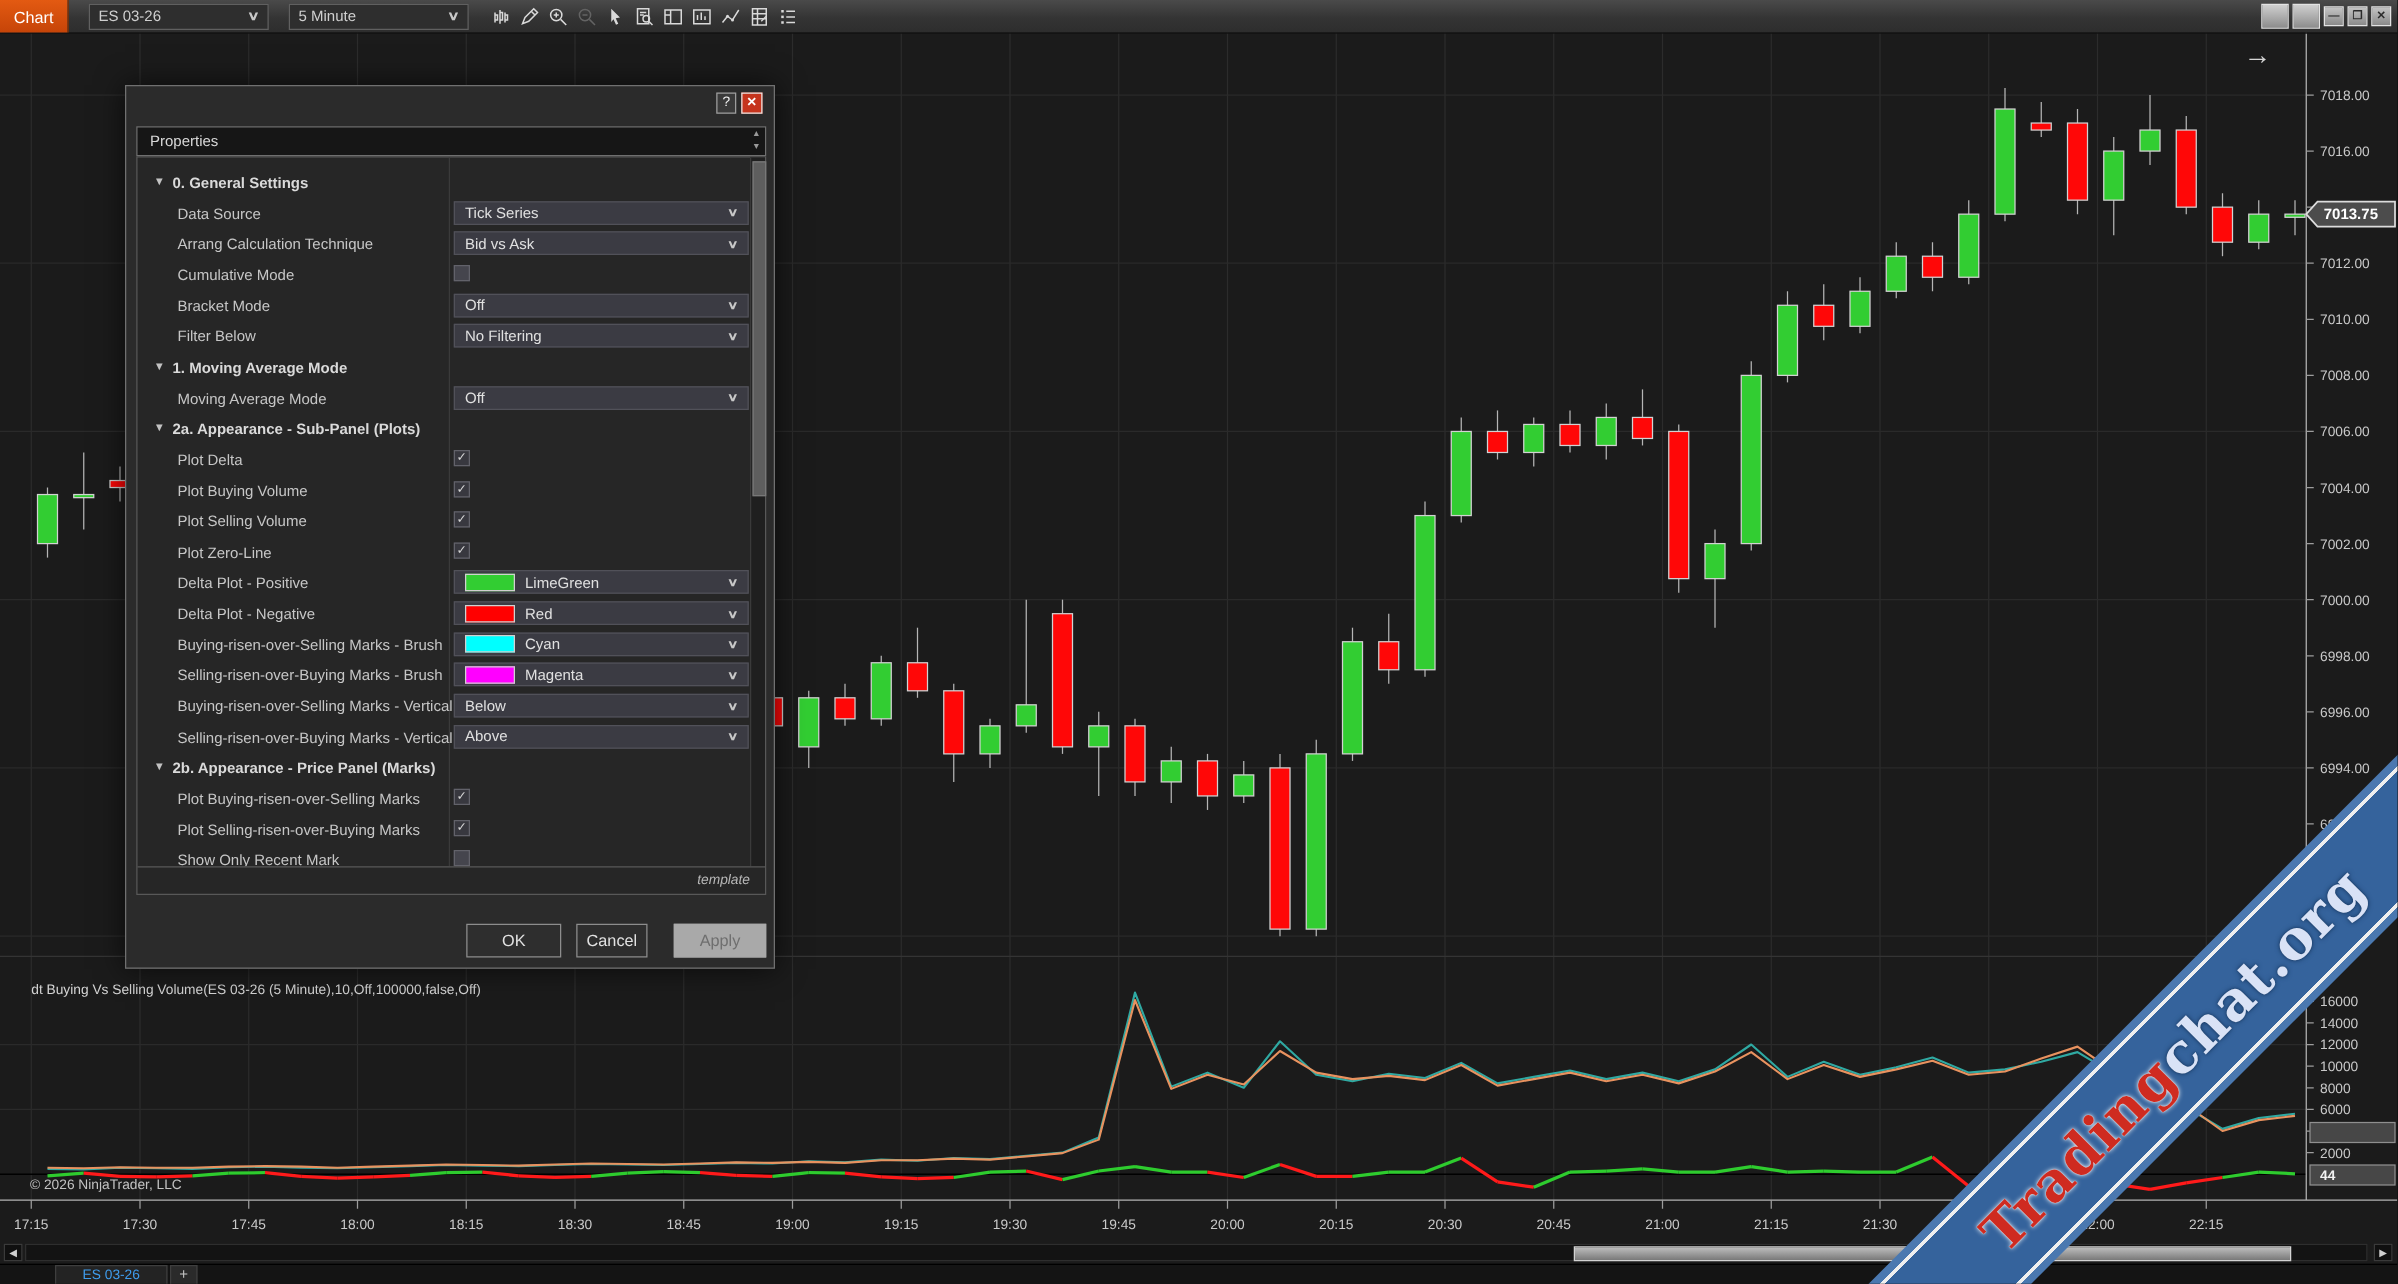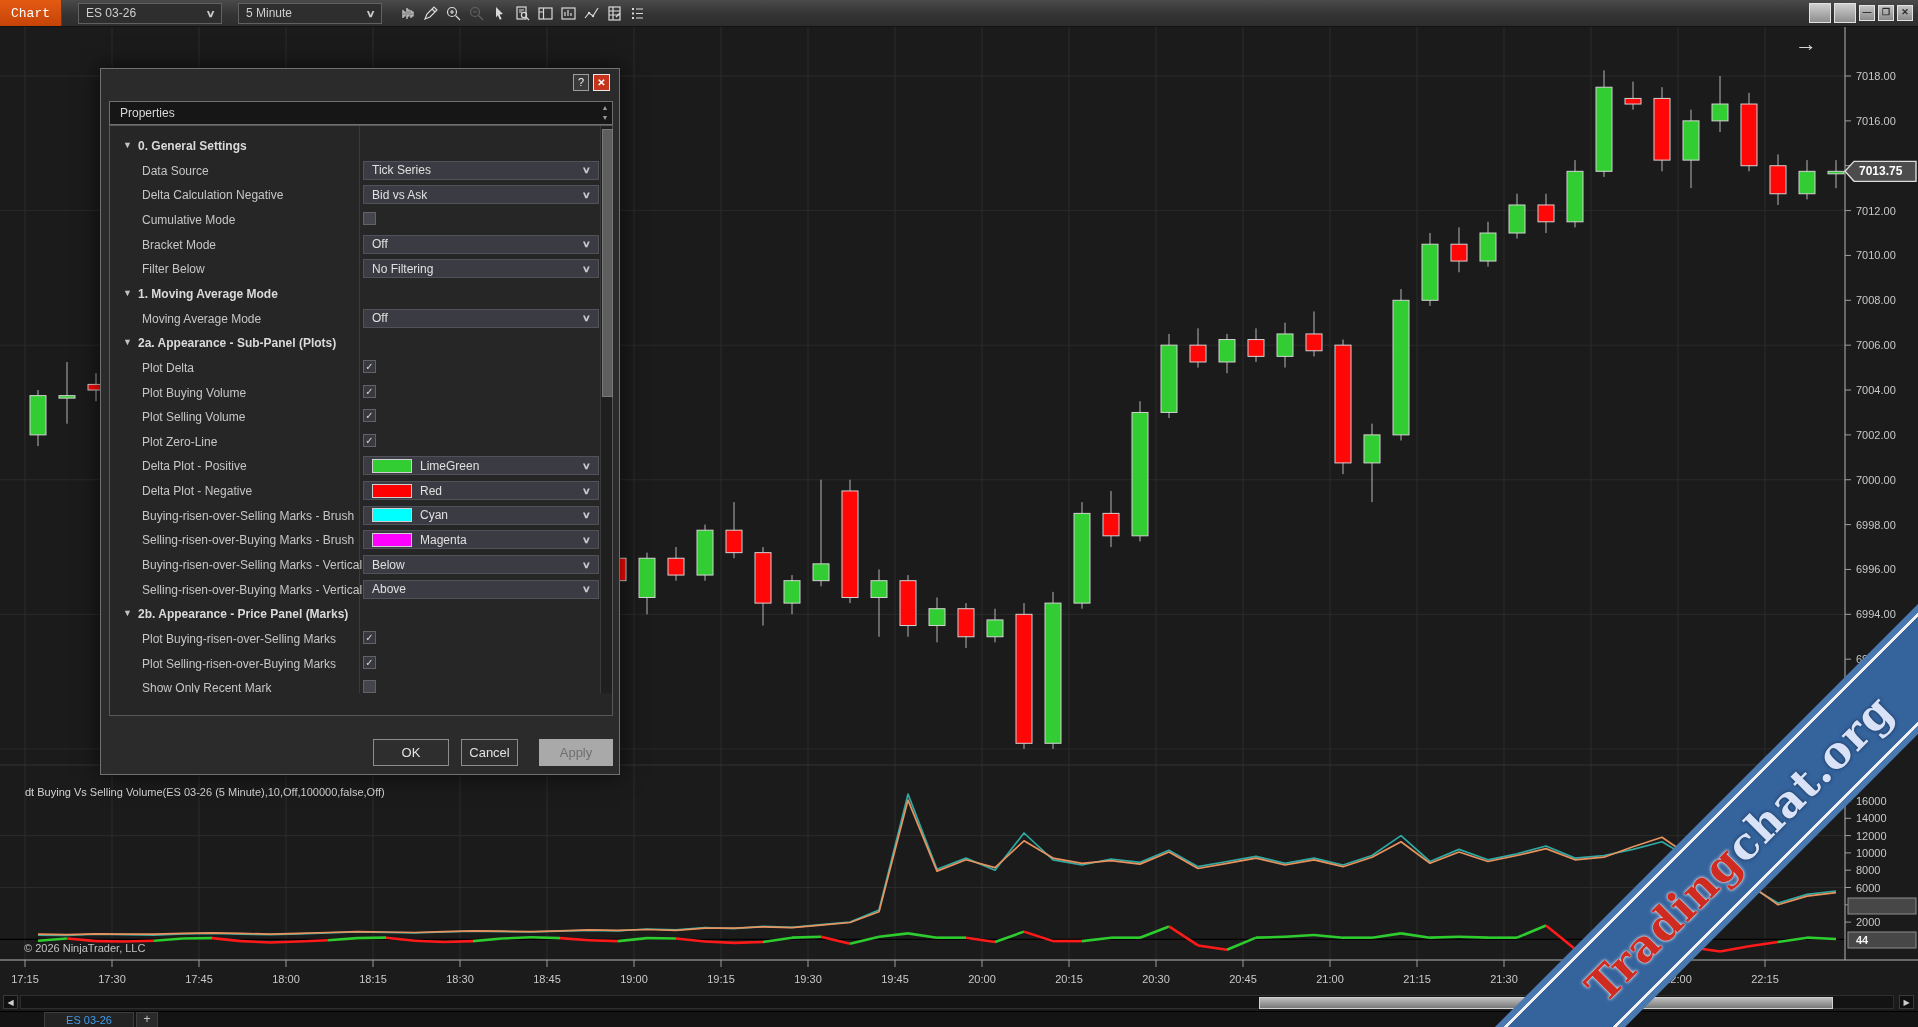--- a/index.html
+++ b/index.html
@@ -4,21 +4,21 @@
 <style>
   html,body{margin:0;padding:0;background:#101010;}
   body{width:1918px;height:1027px;position:relative;overflow:hidden;
        font-family:"Liberation Sans",sans-serif;-webkit-font-smoothing:antialiased;}
   
   .toolbar{position:absolute;top:0;left:0;width:1918px;height:26px;
     background:linear-gradient(#4a4a4a,#343434 55%,#2d2d2d);border-bottom:1px solid #121212;
     display:flex;align-items:center;z-index:20;}
   .chart-btn{height:26px;padding:0 11px;background:linear-gradient(#e35a12,#c64408);
     color:#fff;border:none;border-right:1px solid #7e3104;font-size:13px;
-    font-family:Liberation Mono, monospace;}
+    font-family:Liberation Sans, sans-serif;}
   .dd-tool{width:128px;height:19px;background:#2e2e2e;border:1px solid #606060;color:#cfcfcf;
     font-size:12px;display:flex;align-items:center;justify-content:space-between;
     padding:0 7px;margin-left:16px;}
   .chev{font-size:10px;color:#c8c8c8;font-weight:bold;transform:scaleX(1.4);}
   .tool-icons{display:flex;margin-left:14px;}
   .tool-ic{width:23px;height:22px;display:flex;align-items:center;justify-content:center;}
   .win-btns{margin-left:auto;display:flex;align-items:center;gap:3px;padding-right:5px;}
   .win-sq{width:20px;height:18px;background:linear-gradient(#cfcfcf,#8d8d8d);border:1px solid #e2e2e2;}
   .win-sm{width:14px;height:14px;background:linear-gradient(#c4c4c4,#8a8a8a);border:1px solid #e2e2e2;
     color:#2b2b2b;font-size:9px;font-weight:bold;text-align:center;line-height:13px;}
@@ -528,21 +528,21 @@
           <div class="prow" style="top: 32.65px;">
             <span class="lbl">Data Source</span>
             <div class="ctrl">
               <div class="sel">
                 <span class="txt">Tick Series</span>
                 <span class="chev">∨</span>
               </div>
             </div>
           </div>
           <div class="prow" style="top: 57.3px;">
-            <span class="lbl">Delta Calculation Negative</span>
+            <span class="lbl">Arrang Calculation Technique</span>
             <div class="ctrl">
               <div class="sel">
                 <span class="txt">Bid vs Ask</span>
                 <span class="chev">∨</span>
               </div>
             </div>
           </div>
           <div class="prow" style="top: 81.95px;">
             <span class="lbl">Cumulative Mode</span>
             <div class="ctrl">
@@ -685,20 +685,21 @@
           <div class="prow" style="top: 550.3px;">
             <span class="lbl">Show Only Recent Mark</span>
             <div class="ctrl">
               <div class="cb"></div>
             </div>
           </div>
         </div>
       <div class="dscroll">
         <div class="dthumb"></div>
       </div>
+      <div class="tfoot">template</div>
     </div>
     <div class="dbtn" style="left:272px;width:76px;">OK</div>
     <div class="dbtn" style="left:360px;width:57px;">Cancel</div>
     <div class="dbtn apply" style="left:438px;width:74px;">Apply</div>
   </div>
 
   <div class="hscroll">
     <div class="sbtn" style="left:3px;">◀</div>
     <div class="strack">
       <div class="sthumb"></div>

